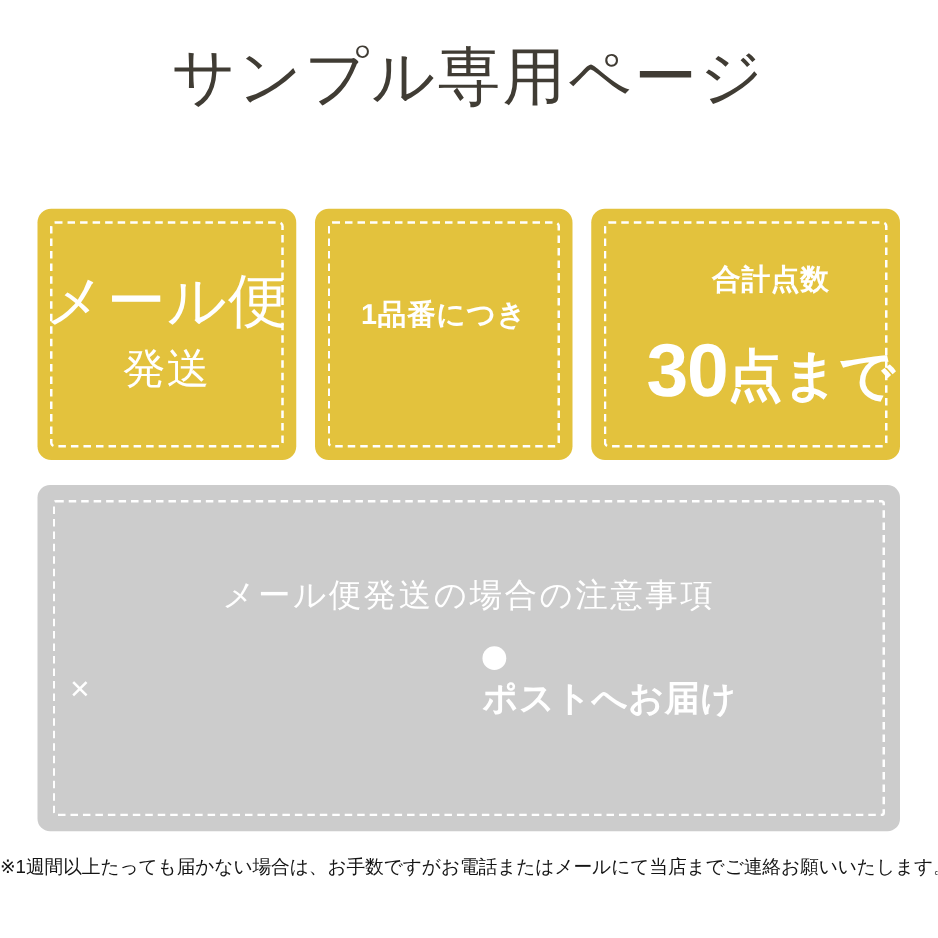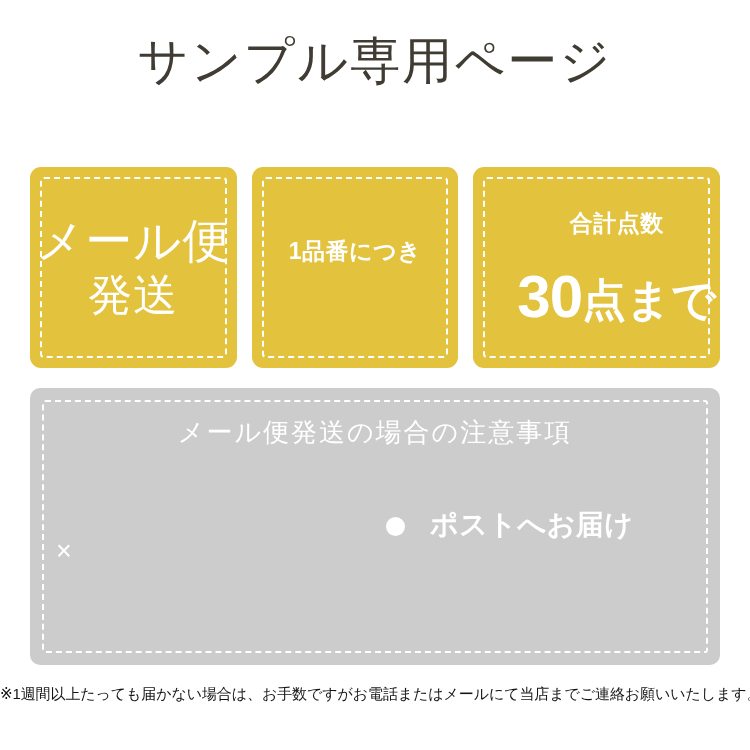--- a/index.html
+++ b/index.html
@@ -93,21 +93,21 @@
 
   
   .card-1 .ship-line-a {
     font-size: 47px;
     font-weight: 400;
     line-height: 54px;
     letter-spacing: 1px;
     white-space: nowrap;
   }
   .card-1 .ship-line-b {
-    font-size: 44px;
+    font-size: 34px;
     font-weight: 400;
     line-height: 54px;
     letter-spacing: 1px;
     white-space: nowrap;
   }
 
   .spacer-2 { height: 34px; }
   .spacer-3 { height: 34px; }
 
   
@@ -127,21 +127,21 @@
     top: 12px;
     right: 12px;
     bottom: 12px;
     border: 2px dashed #ffffff;
     border-radius: 3px;
     pointer-events: none;
   }
   .notice-title {
     position: absolute;
     left: 0;
-    top: 416px;
+    top: 460px;
     width: 750px;
     text-align: center;
     font-size: 26px;
     line-height: 32px;
     letter-spacing: 2px;
     color: #ffffff;
     font-weight: 400;
     white-space: nowrap;
   }
 
@@ -170,21 +170,22 @@
   .notice-right {
     position: absolute;
     left: 386px;
     top: 508px;
     width: 320px;
     color: #ffffff;
   }
   .bullet-row {
     display: flex;
     align-items: flex-start;
-    gap: 25px;
+    gap: 6px;
+    flex-direction: column;
   }
   .bullet-row + .bullet-row { margin-top: 14px; }
   .dot {
     width: 19px;
     height: 19px;
     border-radius: 50%;
     background: #ffffff;
     flex: 0 0 19px;
     margin-top: 9px;
   }

